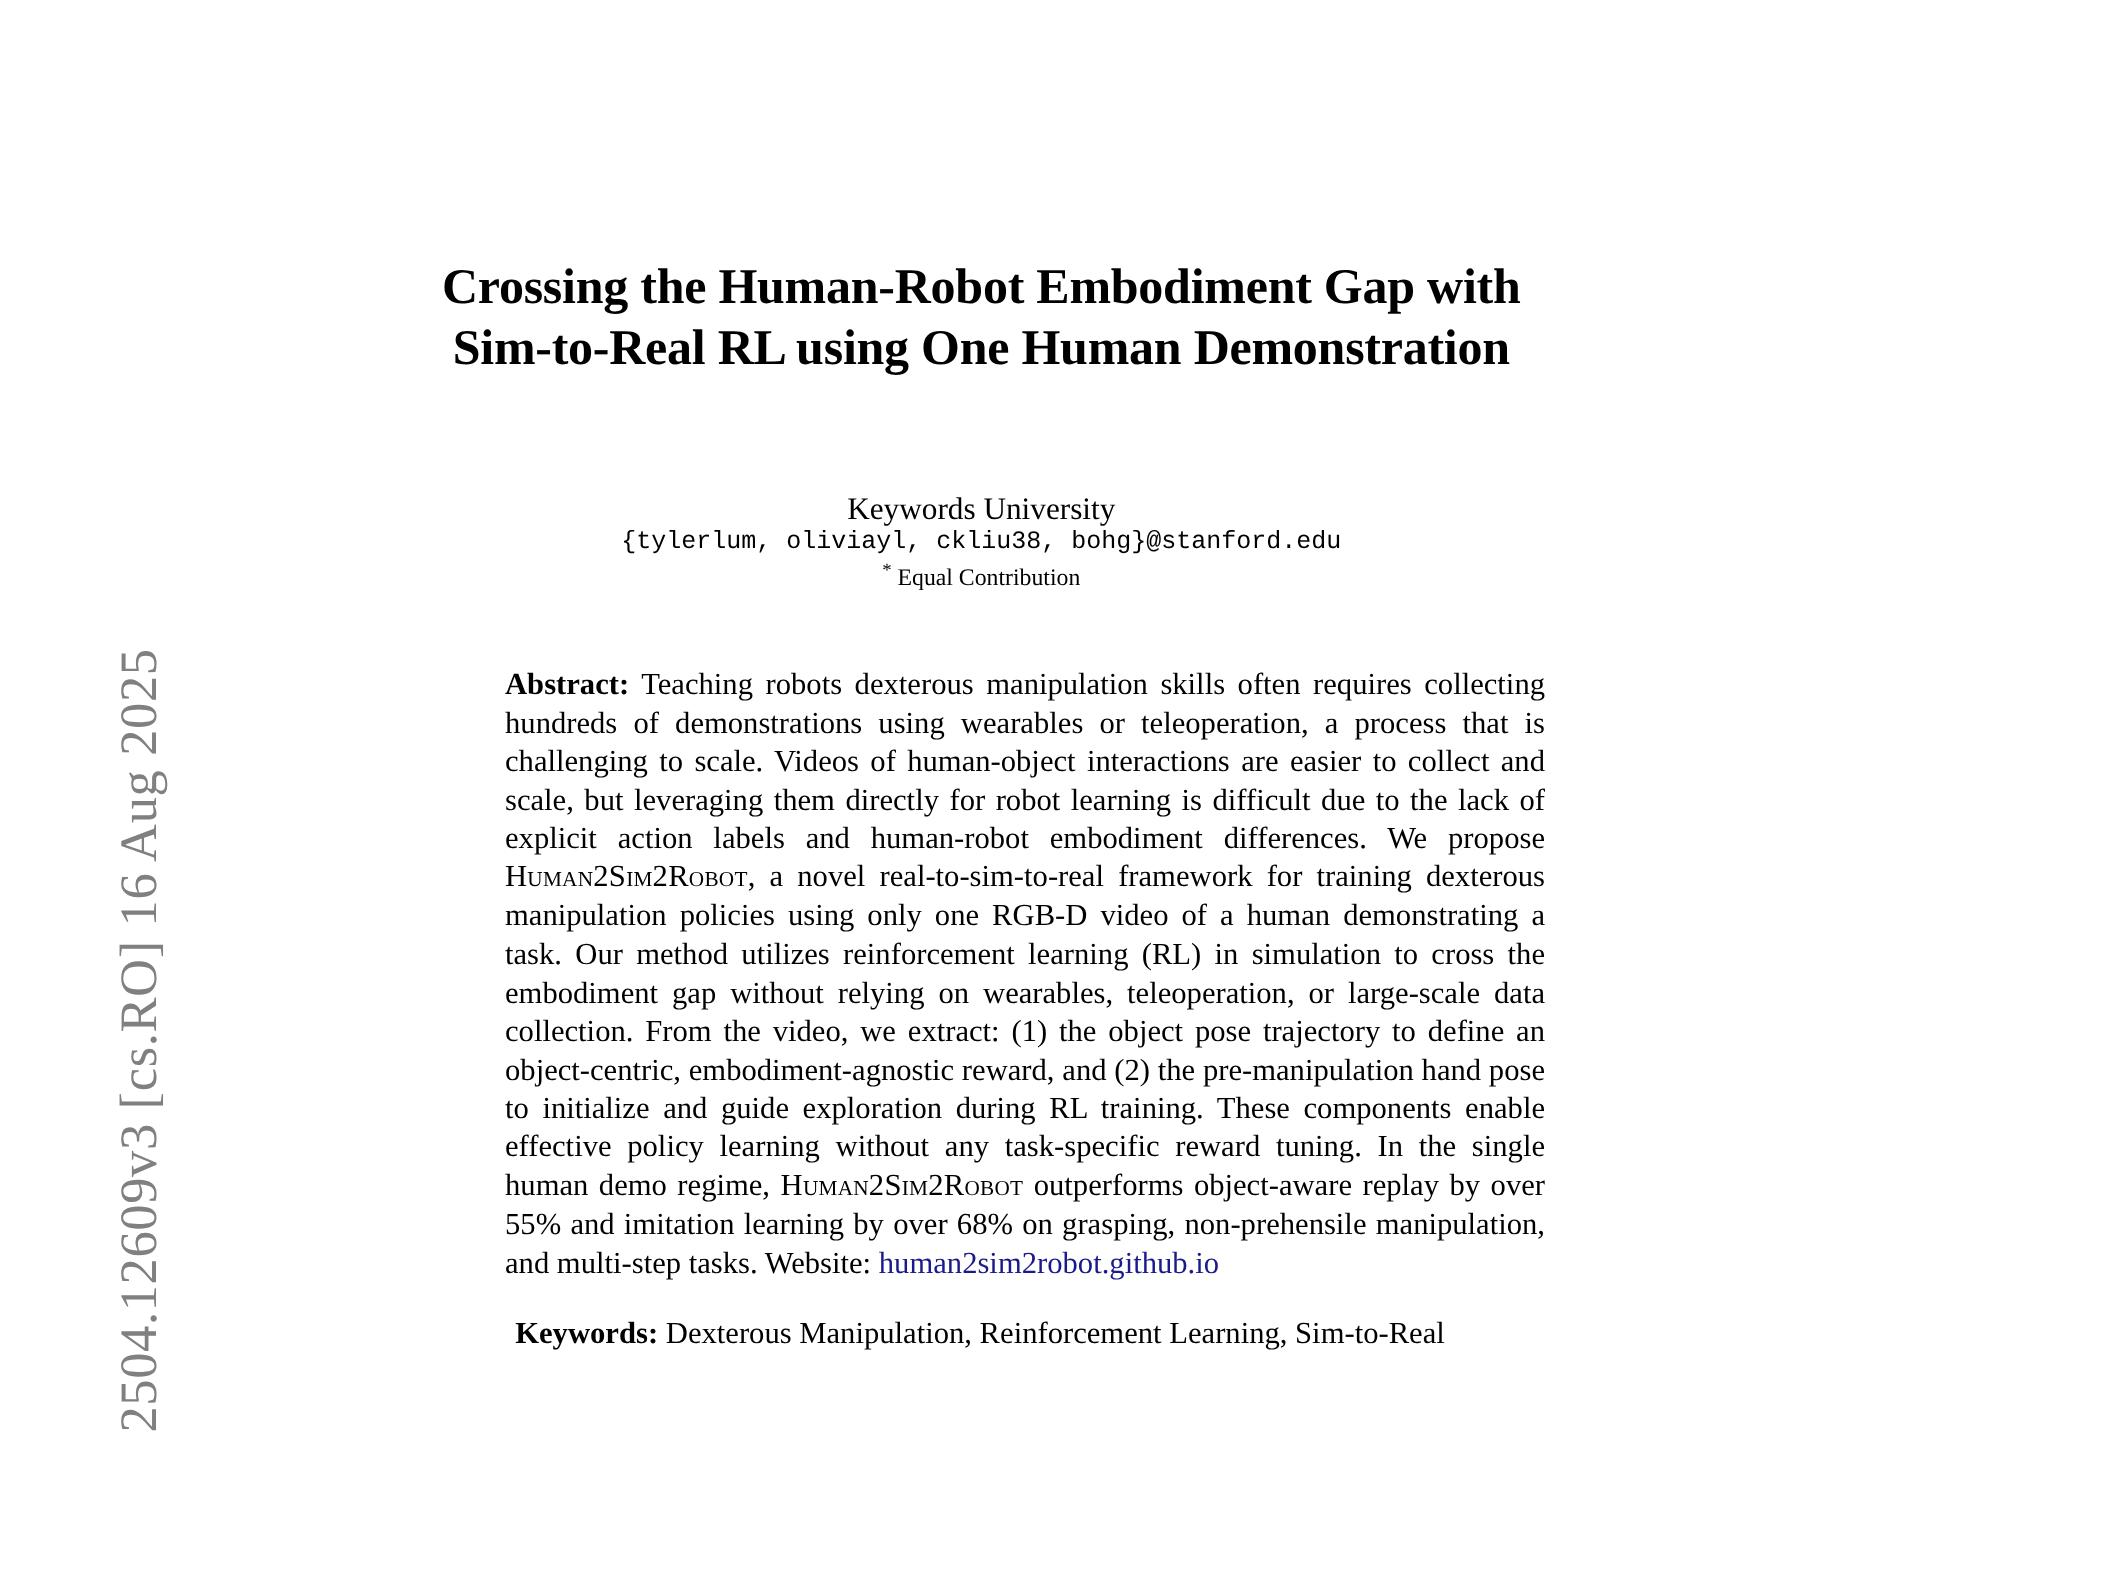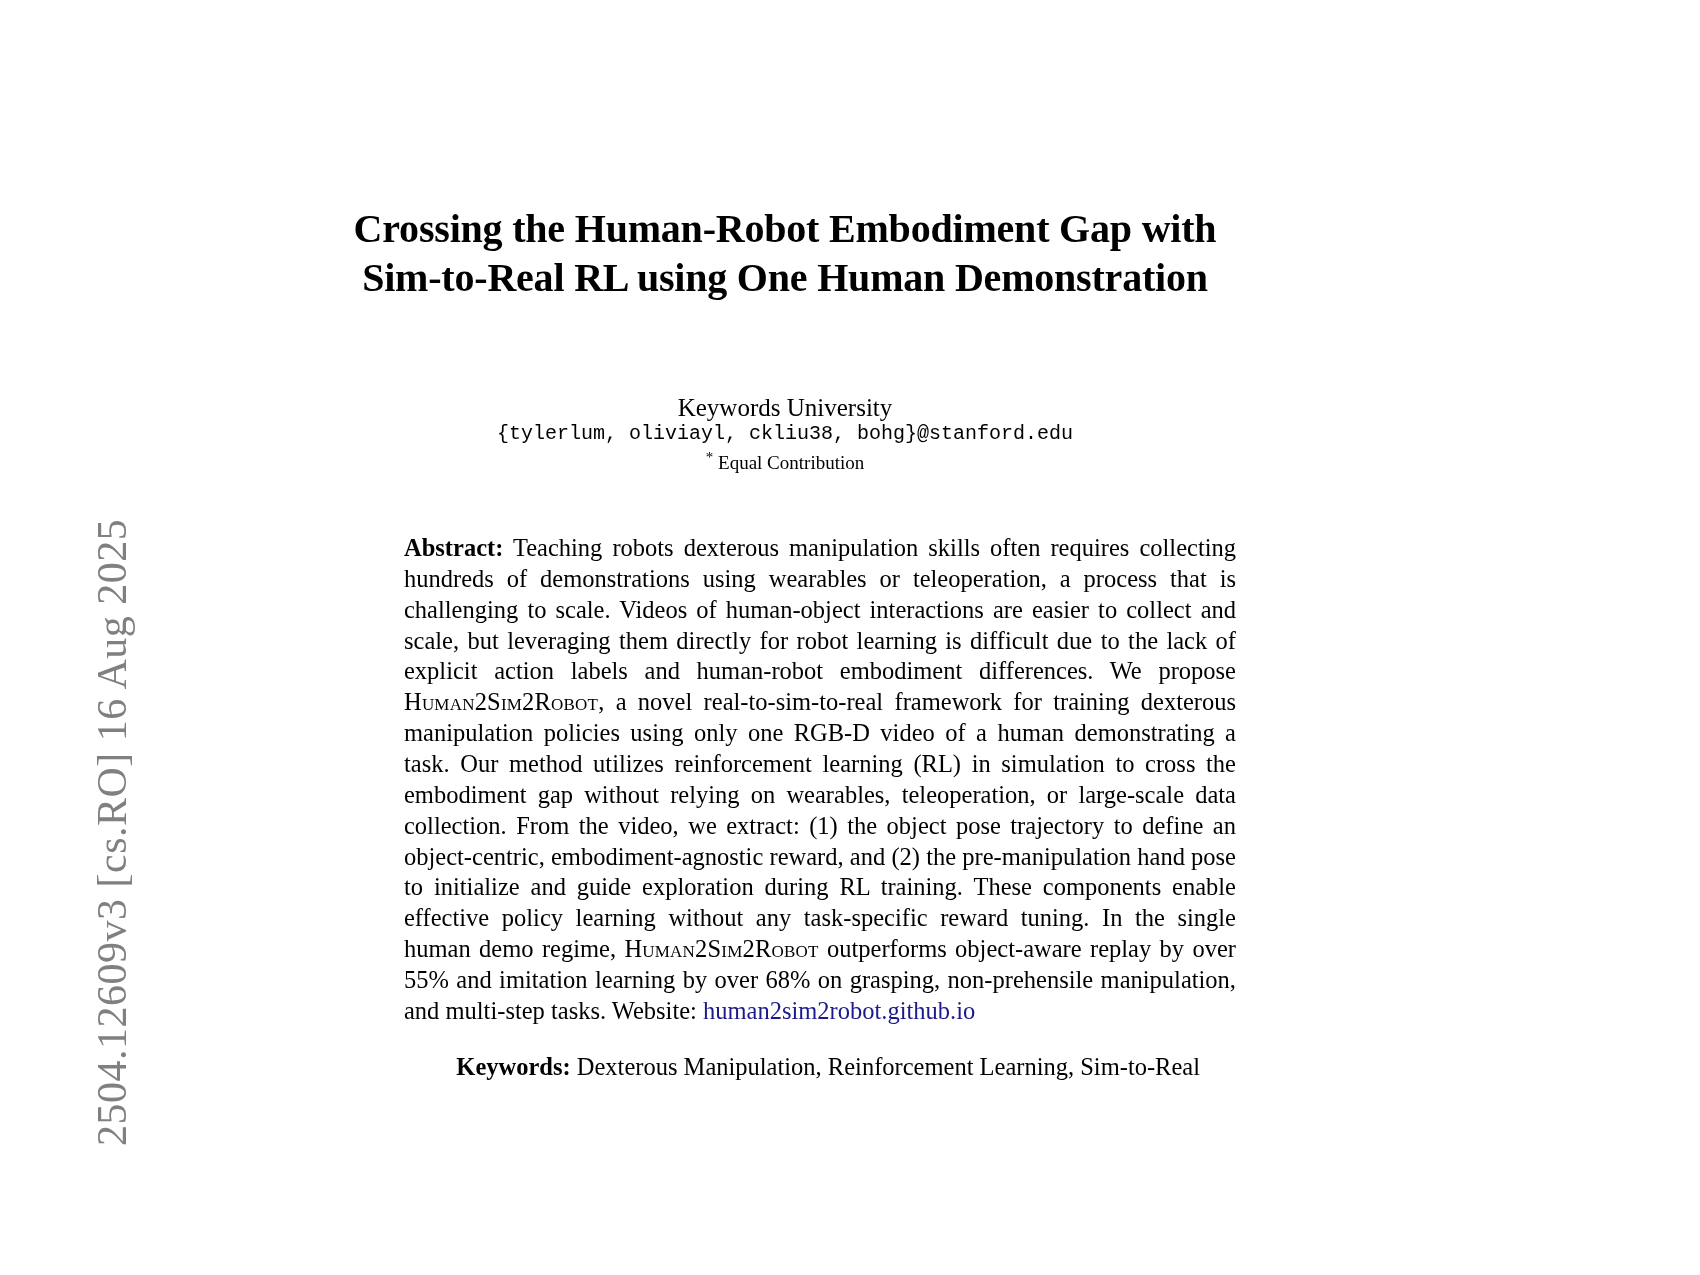--- a/index.html
+++ b/index.html
@@ -134,21 +134,21 @@
     text-decoration: none;
   }
 
   .keywords {
     position: absolute;
     left: 368px;
     top: 1052px;
     width: 832px;
     font-size: 24.5px;
     line-height: 1.26;
-    text-align: right;
+    text-align: center;
   }
   .keywords b { font-weight: bold; }
 
   
   .section-heading {
     position: absolute;
     left: 272px;
     top: 1222px;
     width: 900px;
     font-size: 30px;

